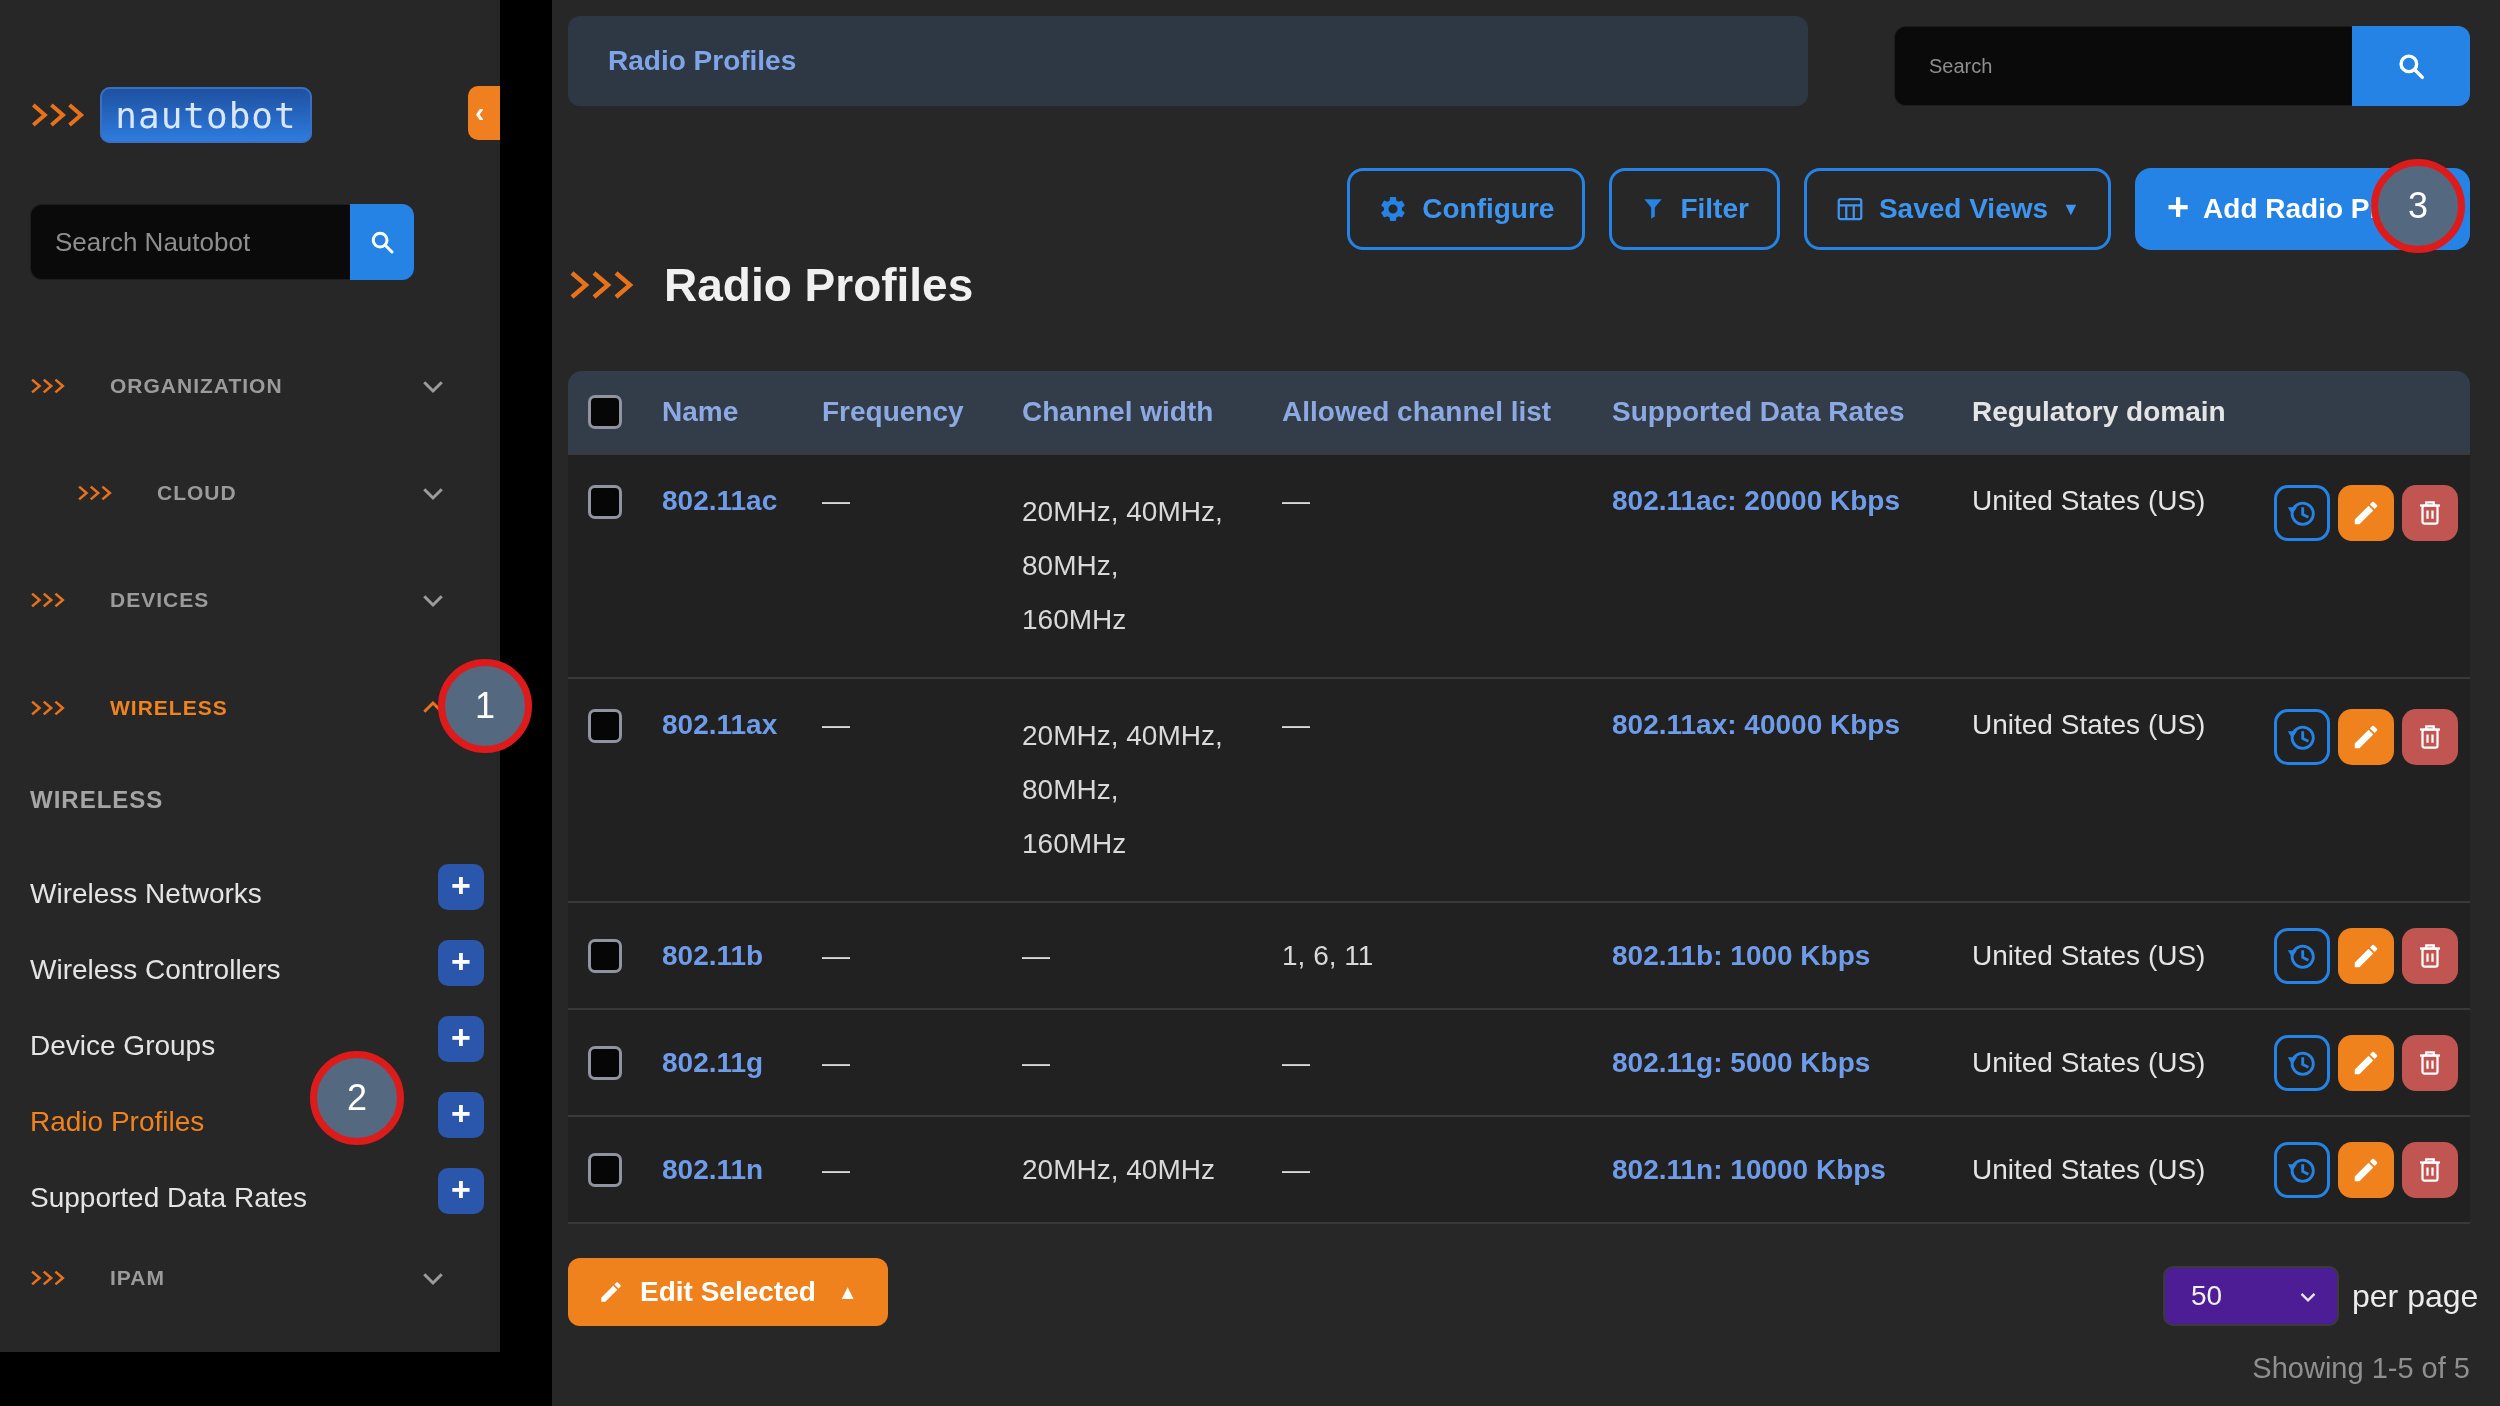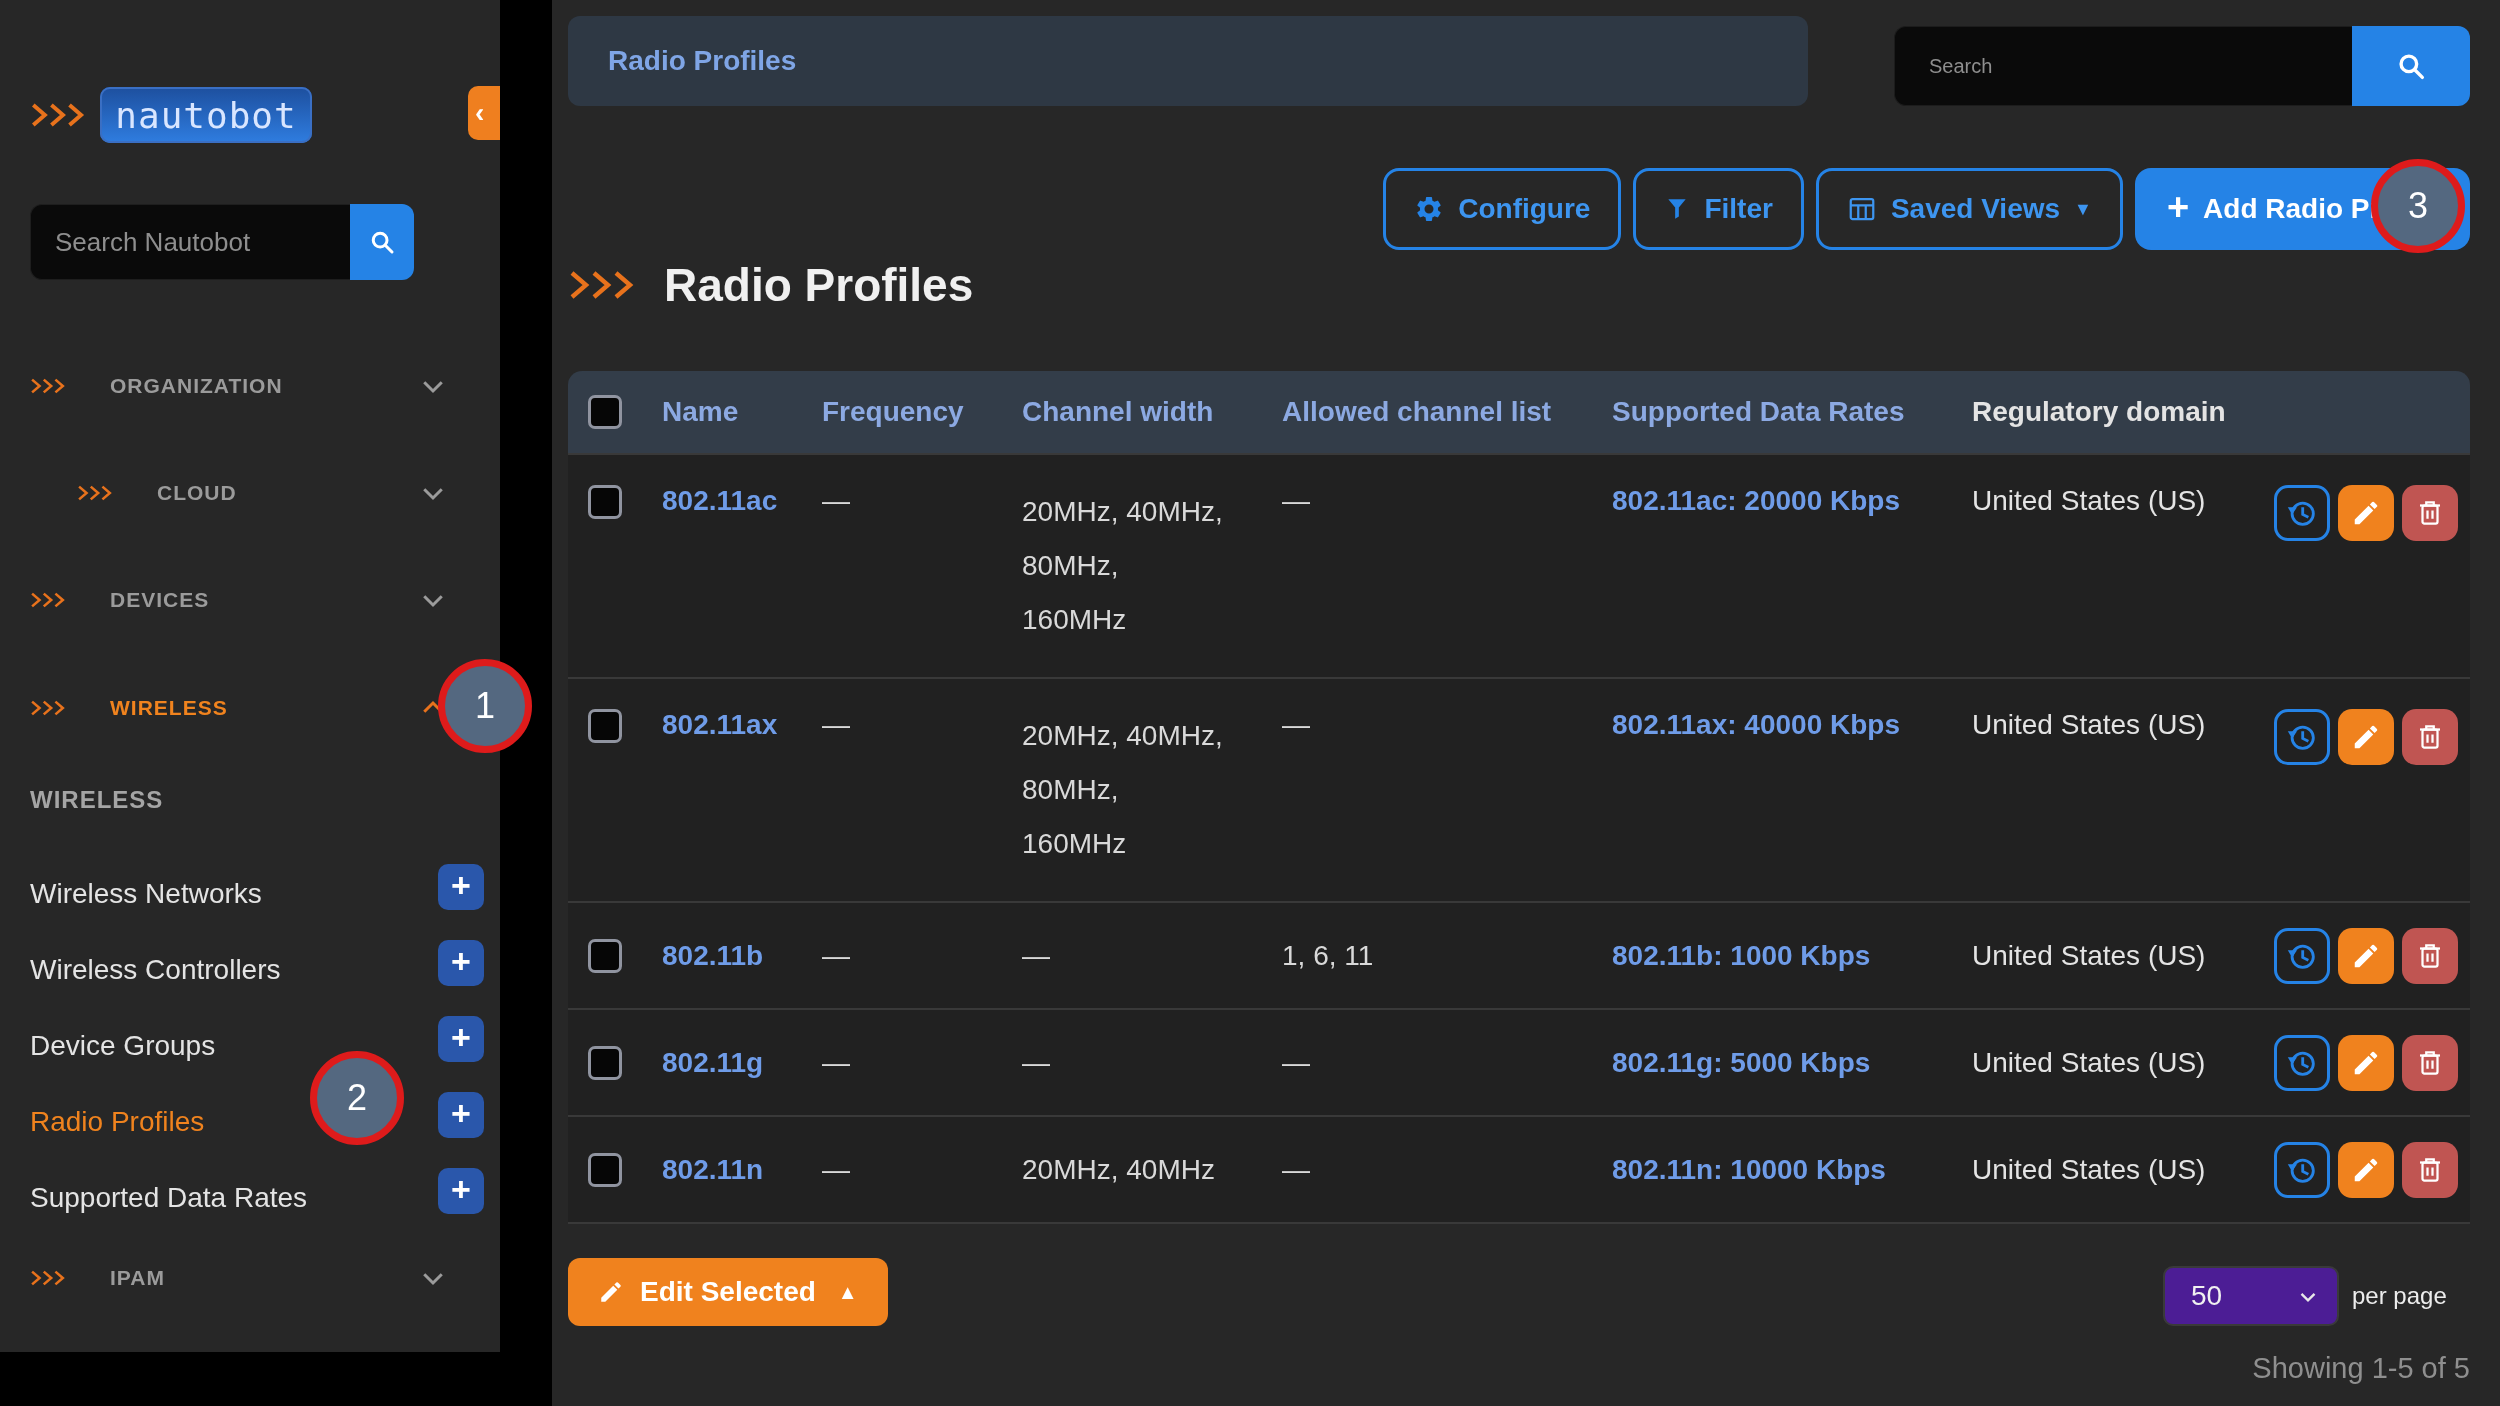--- a/index.html
+++ b/index.html
@@ -48,21 +48,21 @@
                border-radius:12px; display:flex; align-items:center; padding-left:40px;
                font-size:28px; font-weight:600; color:#7fa5e6; }
   .top-search { position:absolute; top:26px; right:30px; width:576px; height:80px; display:flex; }
   .top-search input { flex:1; min-width:0; background:#0a0a0a; border:1px solid #1c1c1c; border-right:none;
                       border-radius:12px 0 0 12px; color:#cfcfcf; font-size:20px; padding:0 0 0 34px;
                       font-family:"Liberation Sans", sans-serif; outline:none; }
   .top-search input::placeholder { color:#8e8e8e; }
   .top-search-btn { width:118px; background:#2583e6; border:none; border-radius:0 12px 12px 0;
                     display:flex; align-items:center; justify-content:center; cursor:pointer; }
 
-  .toolbar { position:absolute; top:168px; right:30px; height:98px; display:flex; gap:12px;padding-left:18px; }
+  .toolbar { position:absolute; top:168px; right:30px; height:98px; display:flex; gap:24px;padding-left:18px; }
   .btn { height:82px; border-radius:16px; display:flex; align-items:center; gap:14px;
          font-size:28px; font-weight:bold; cursor:pointer; border:none; font-family:"Liberation Sans", sans-serif; }
   .btn-outline { background:transparent; border:3px solid #2583e6; color:#3d95f0; padding:0 28px; }
   .btn-primary { background:#2583e6; color:#fff; padding:0 32px; }
   .btn .caret-sm { font-size:18px; }
   .btn-plus { font-size:38px; font-weight:bold; line-height:1; margin-top:-4px; }
 
   .title-row { position:absolute; left:16px; top:258px; display:flex; align-items:center; gap:28px; }
   .page-title { font-size:46px; font-weight:bold; color:#f0f0f0; }
 
@@ -94,21 +94,21 @@
 
   
   .edit-selected { position:absolute; left:16px; top:1258px; height:68px; background:#f0821e; border-radius:12px;
                    display:flex; align-items:center; gap:16px; padding:0 30px; color:#fff; font-size:28px;
                    font-weight:bold; border:none; cursor:pointer; font-family:"Liberation Sans", sans-serif; }
   .edit-selected .caret-up { font-size:20px; margin-left:6px; }
   .per-page-select { position:absolute; left:1611px; top:1266px; width:176px; height:60px; background:#4c1d95;
                      border:2px solid #3a3a3a; border-radius:10px; display:flex; align-items:center;
                      padding:0 16px 0 26px; font-size:28px; color:#f0f0f0; cursor:pointer; }
   .per-page-select .sel-caret { margin-left:auto; display:flex; }
-  .per-page-label { position:absolute; left:1800px; top:1266px; height:60px; line-height:60px; font-size:24px; color:#ececec; }
+  .per-page-label { position:absolute; left:1800px; top:1266px; height:60px; line-height:60px; font-size:32px; color:#ececec; }
   .showing { position:absolute; right:30px; top:1352px; font-size:29px; color:#8f8f8f; }
 
   
   .ann { position:absolute; width:94px; height:94px; border-radius:50%; background:#546880;
          border:7px solid #de1b1b; display:flex; align-items:center; justify-content:center;
          color:#fff; font-size:36px; z-index:50; }
   #ann1 { left:438px; top:659px; } #ann2 { left:310px; top:1051px; } #ann3 { left:2371px; top:159px; }
 
   .chev3 { display:flex; flex-shrink:0; }
 </style>

